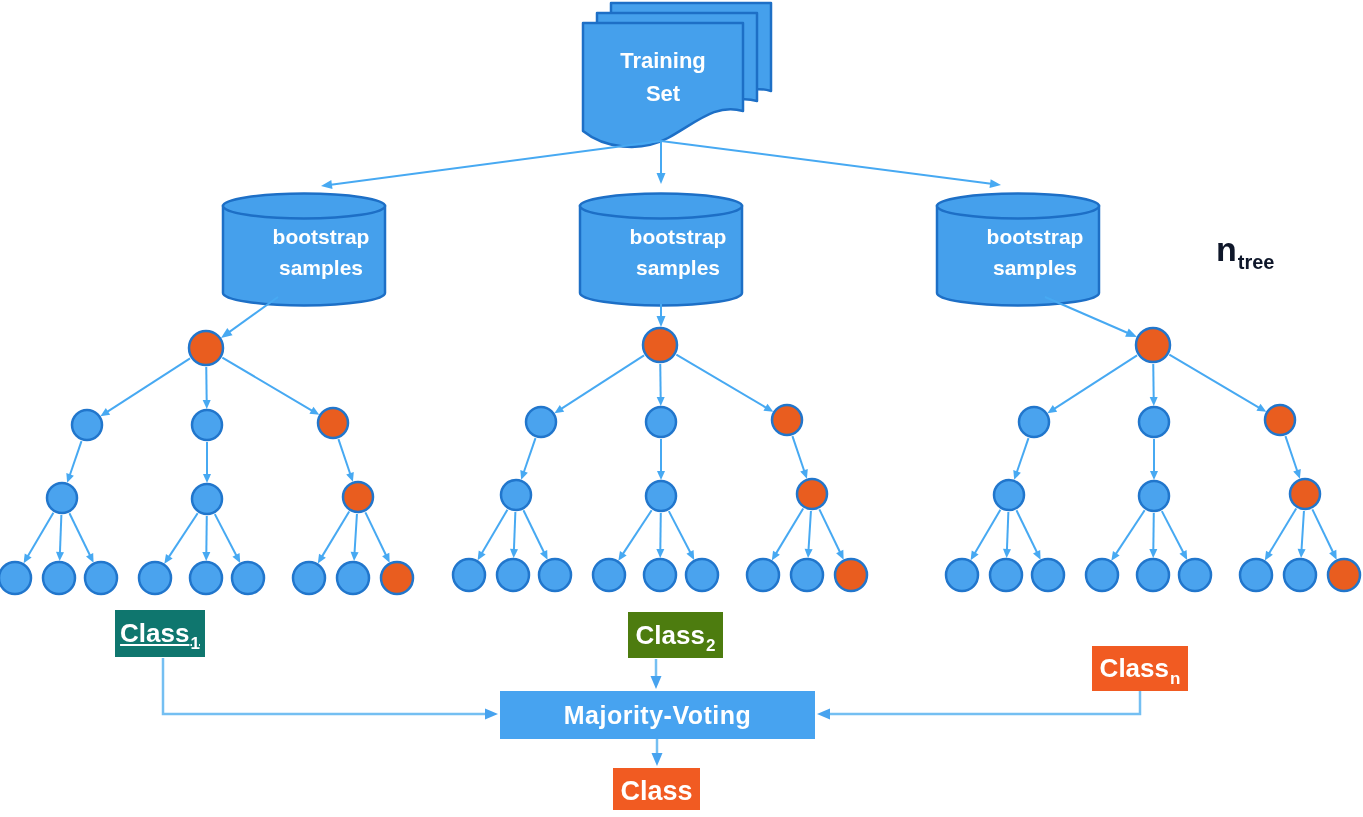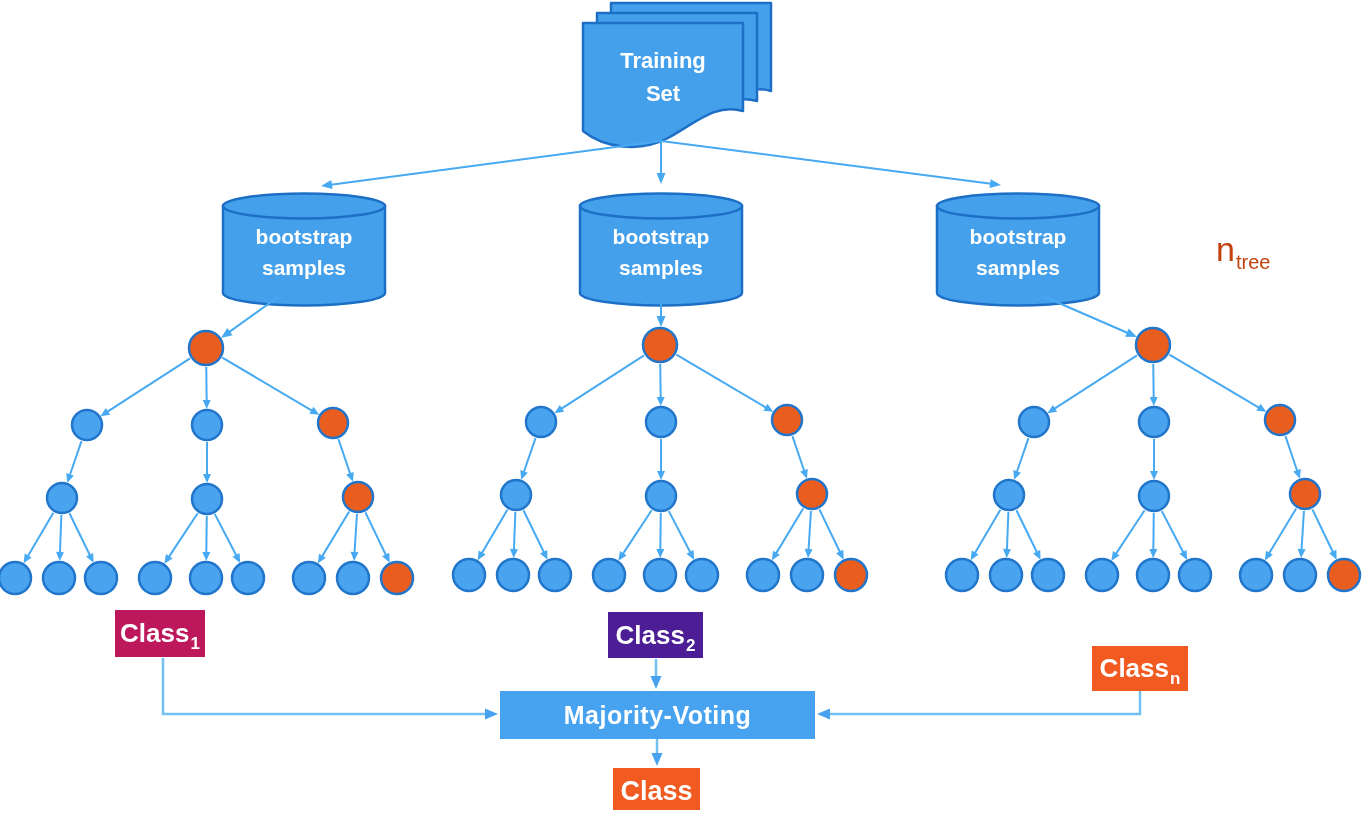--- a/index.html
+++ b/index.html
@@ -14,40 +14,40 @@
   #diagram-svg { position: absolute; left: 0; top: 0; }
   .overlay {
     position: absolute;
     display: flex;
     align-items: center;
     justify-content: center;
     text-align: center;
   }
   .white-label { color: #ffffff; font-weight: bold; }
   .training-label { left: 583px; top: 44px; width: 160px; font-size: 22px; line-height: 33px; }
-  .bootstrap-label { top: 221px; width: 162px; font-size: 21px; line-height: 31px; }
+  .bootstrap-label { top: 221px; width: 162px; font-size: 21px; line-height: 31px; margin-left: 17px; }
   .class-box {
     color: #ffffff;
     font-weight: bold;
     font-size: 26px;
   }
   .class-box .sub { font-size: 17px; position: relative; top: 7px; margin-left: 1px; }
   .mv-box {
     left: 500px; top: 691px; width: 315px; height: 48px;
     color: #ffffff; font-weight: bold; font-size: 25px;
     letter-spacing: 0.5px;
   }
   .final-class-box {
     left: 613px; top: 768px; width: 87px; height: 47px;
     color: #ffffff; font-weight: bold; font-size: 27px;
   }
   .ntree {
     position: absolute;
     left: 1216px; top: 230px;
-    color: #c2410c; font-weight: normal; font-size: 34px;
+    color: #0f172a; font-weight: bold; font-size: 34px;
   }
   .ntree .sub { font-size: 20px; position: relative; top: 8px; margin-left: 1px; }
 </style>
 </head>
 <body>
 
 <div id="canvas">
 
   <svg id="diagram-svg" width="1363" height="817" viewBox="0 0 1363 817">
       <path d="M583 23 H743 V111 C716 103 697 122 668 138 C640 153 604 148 583 131 Z" transform="translate(28,-20)" fill="#45A0EC" stroke="#1D6FC6" stroke-width="2.5" stroke-linejoin="round"></path>
@@ -240,24 +240,24 @@
   </div>
   <div class="overlay white-label bootstrap-label" style="left:937px;">
     <div>
       <div>bootstrap</div>
       <div>samples</div>
     </div>
   </div>
 
   <div class="ntree"><span>n</span><span class="sub">tree</span></div>
 
-  <div class="overlay class-box" id="class-box-0" style="left: 115px; top: 610px; width: 90px; height: 47px; background: #be185d;">
+  <div class="overlay class-box" id="class-box-0" style="left: 115px; top: 610px; width: 90px; height: 47px; background: #0f766e; text-decoration: underline;">
     <span><span>Class</span><span class="sub">1</span></span>
   </div>
-  <div class="overlay class-box" id="class-box-1" style="left: 608px; top: 612px; width: 95px; height: 46px; background: #4c1d95;">
+  <div class="overlay class-box" id="class-box-1" style="left: 628px; top: 612px; width: 95px; height: 46px; background: #4d7c0f;">
     <span><span>Class</span><span class="sub">2</span></span>
   </div>
   <div class="overlay class-box" id="class-box-2" style="left: 1092px; top: 646px; width: 96px; height: 45px; background: rgb(241, 91, 34);">
     <span><span>Class</span><span class="sub">n</span></span>
   </div>
 
   <div class="overlay mv-box" id="mv-box" style="background: rgb(71, 163, 240); align-items: center;">
     <span>Majority-Voting</span>
   </div>
 

